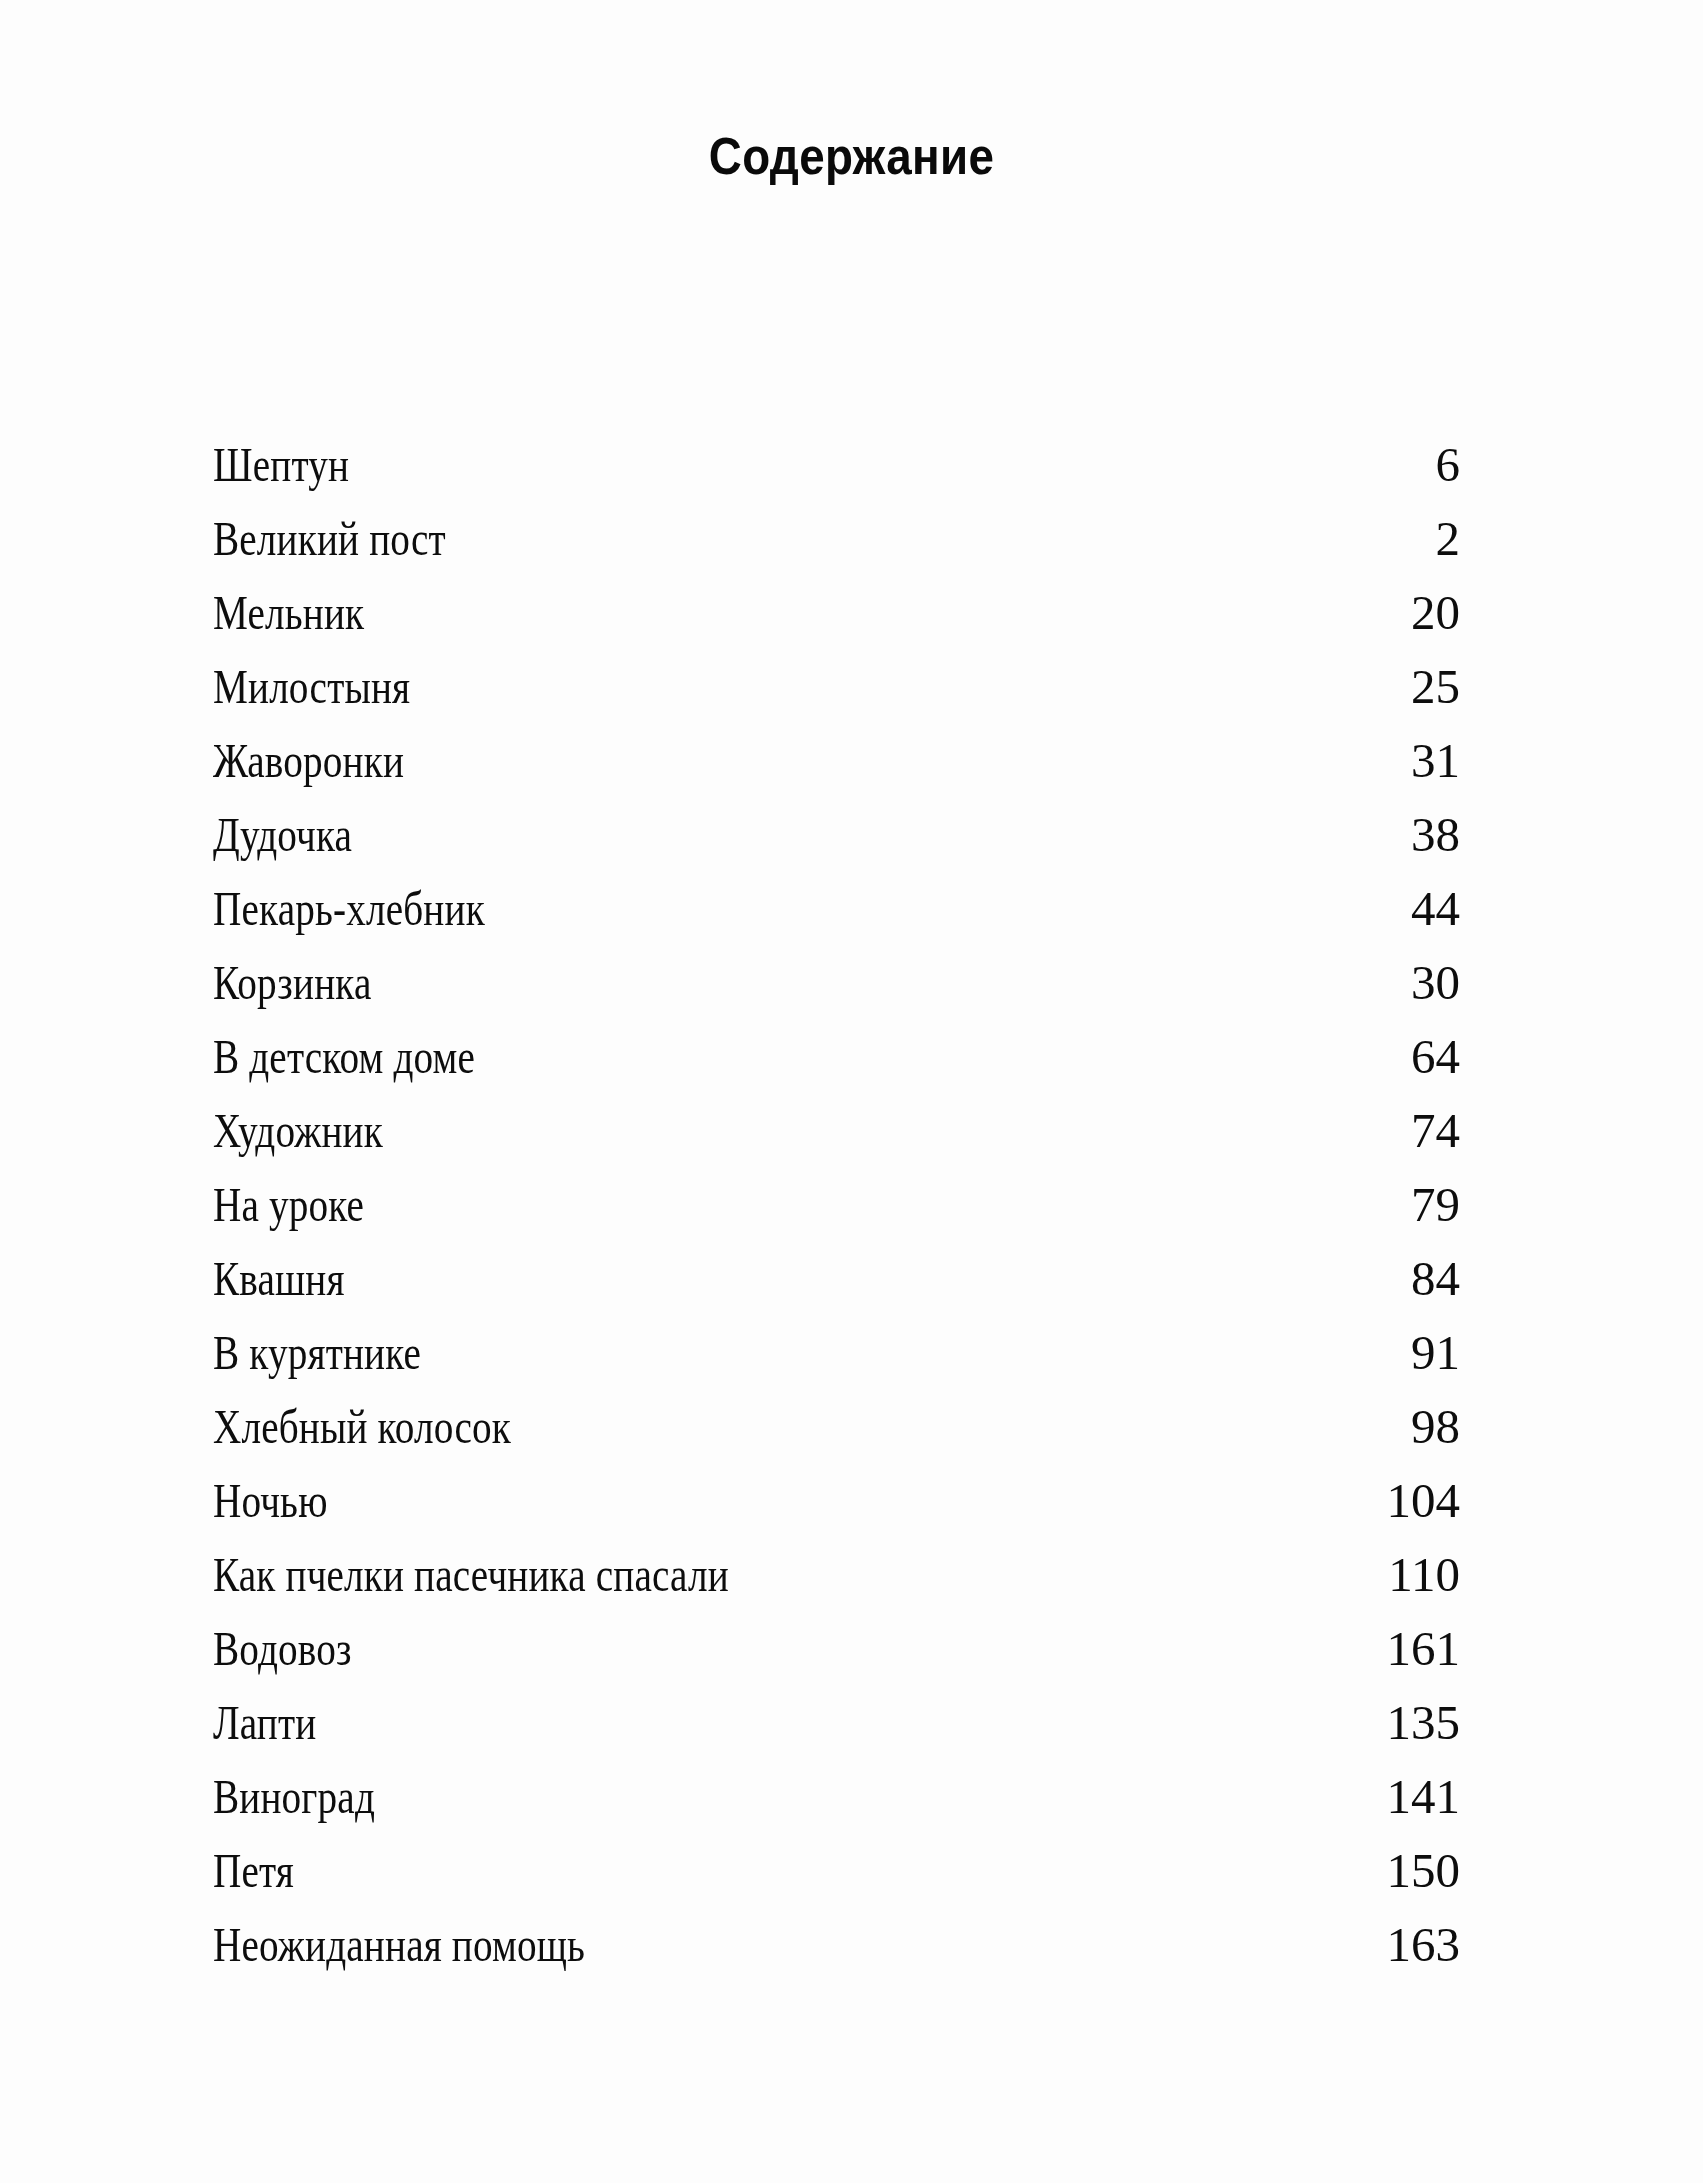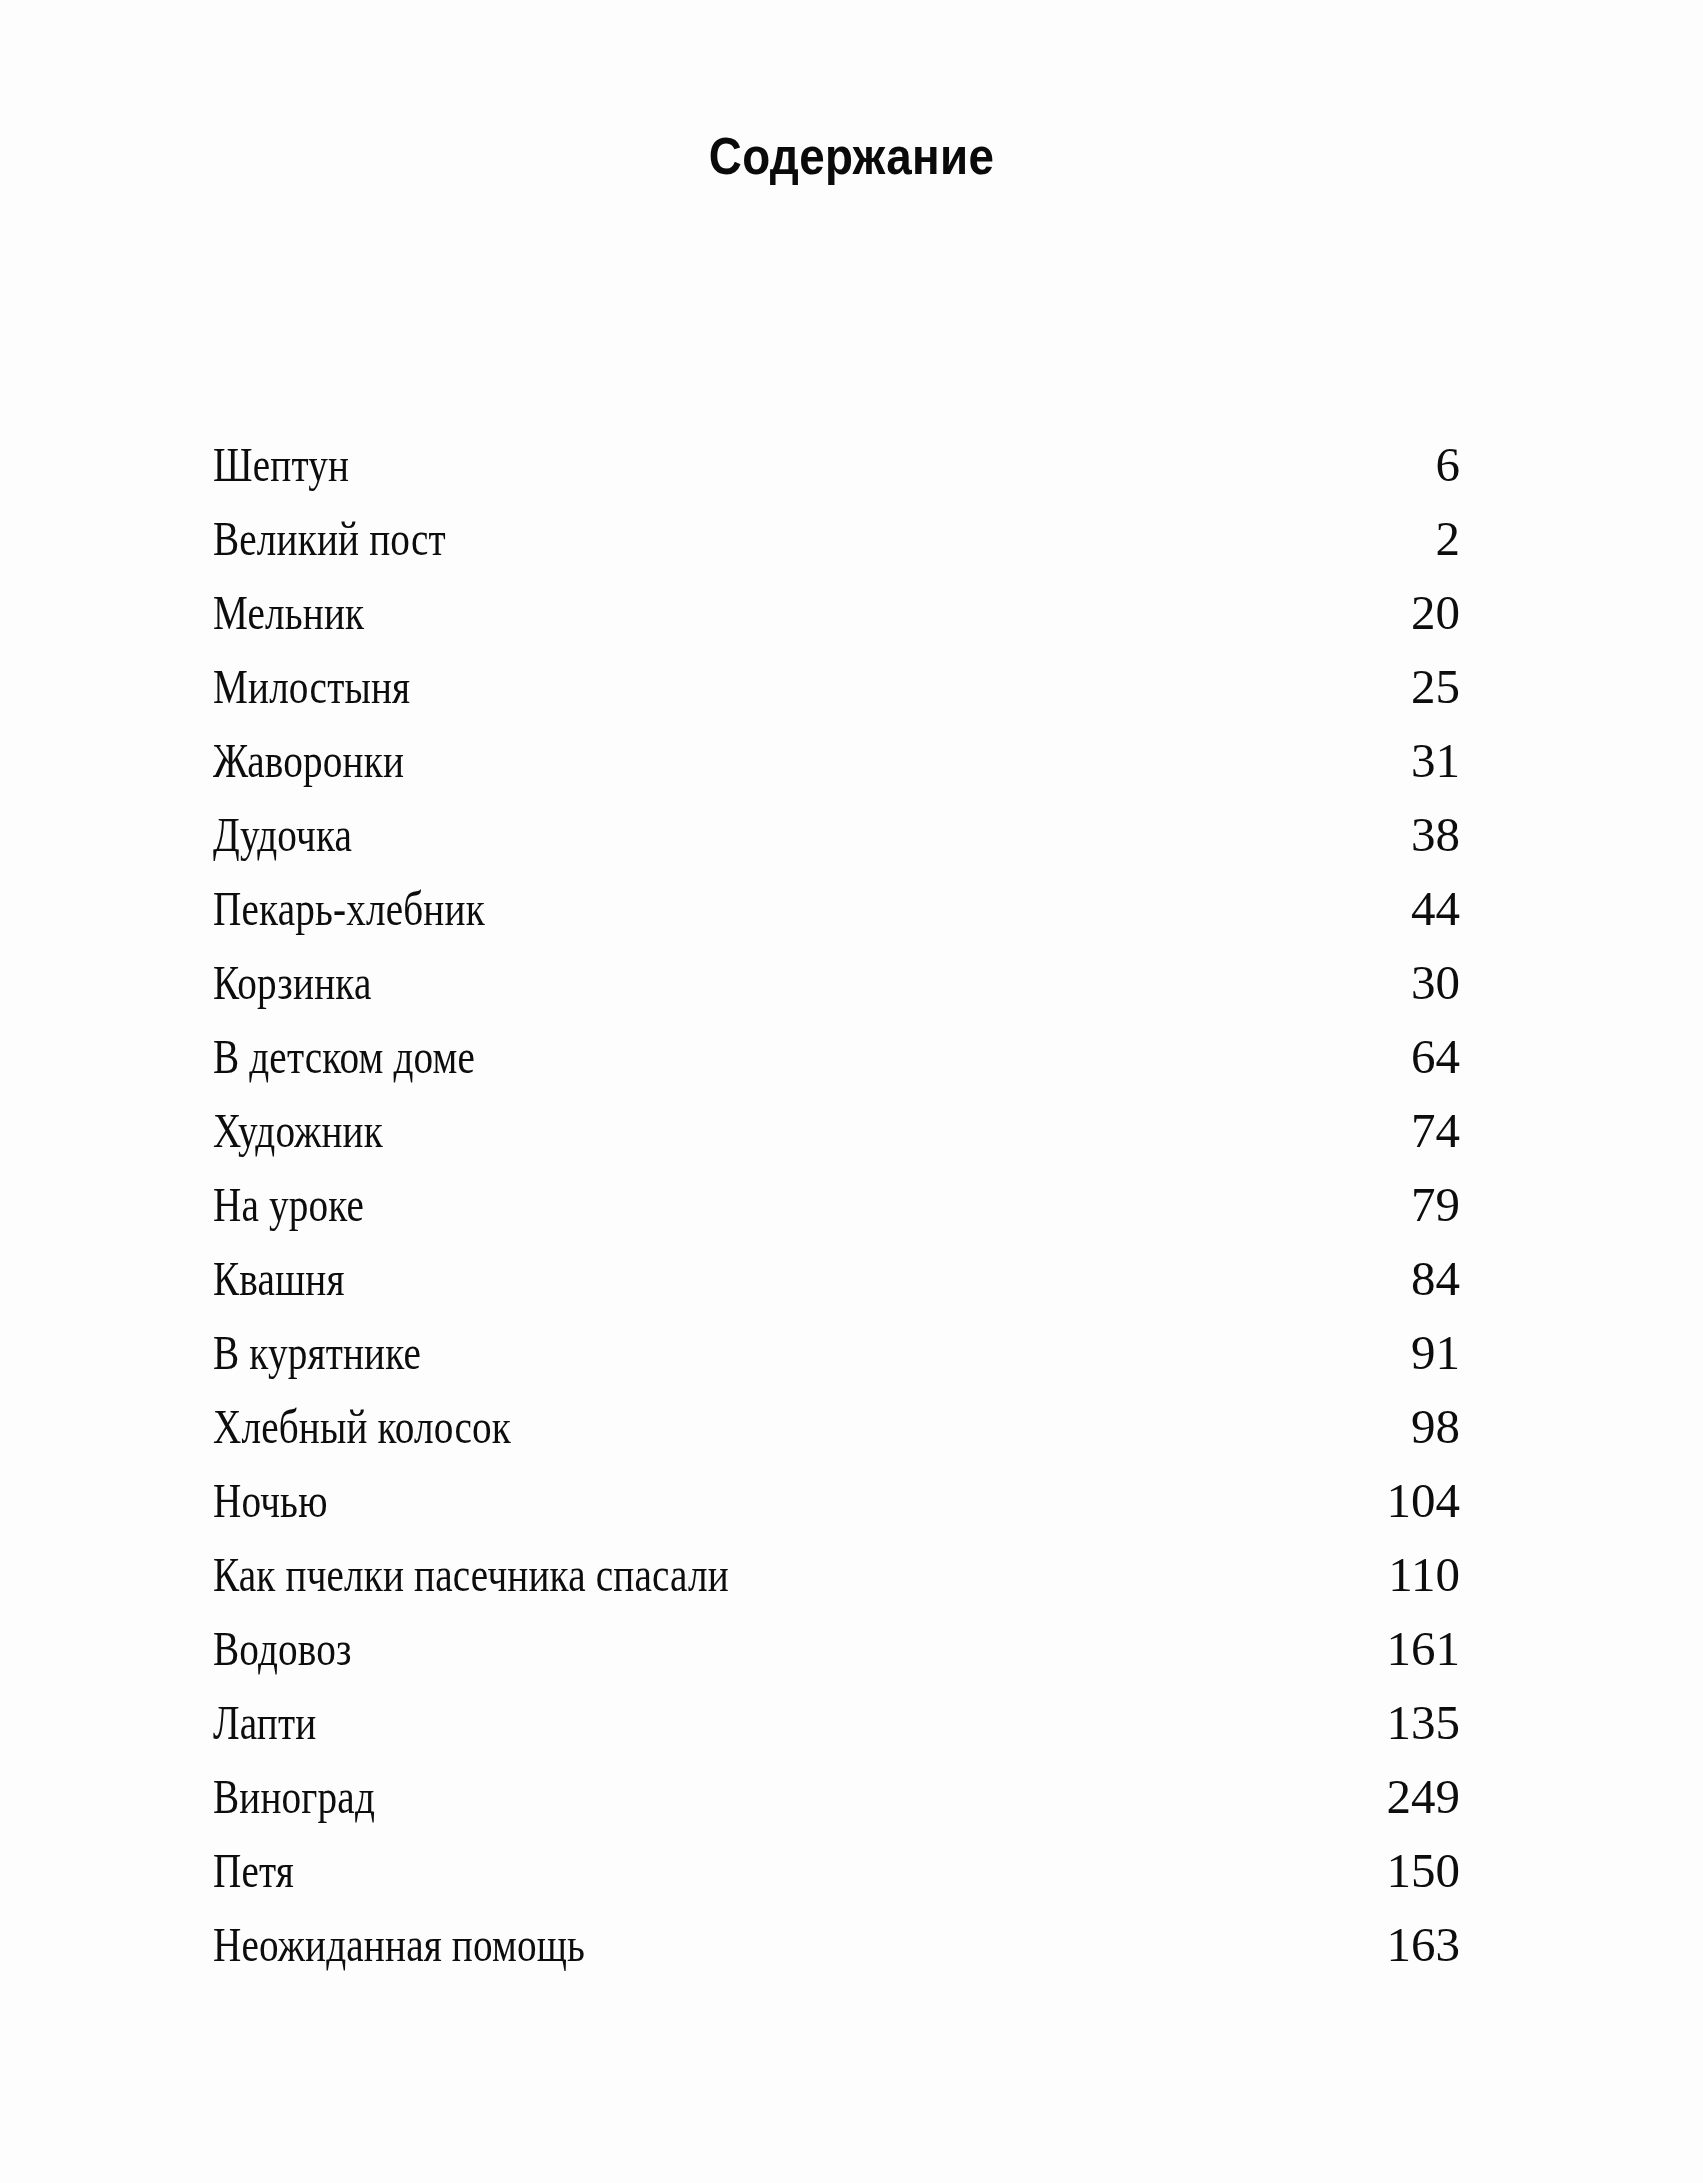--- a/index.html
+++ b/index.html
@@ -201,21 +201,21 @@
         <span class="toc-page">161</span>
       </div>
       <div class="toc-row gap-none">
         <span class="toc-label">Лапти</span>
         <span class="toc-leader"></span>
         <span class="toc-page">135</span>
       </div>
       <div class="toc-row gap-wide">
         <span class="toc-label">Виноград</span>
         <span class="toc-leader"></span>
-        <span class="toc-page">249</span>
+        <span class="toc-page">141</span>
       </div>
       <div class="toc-row gap-none">
         <span class="toc-label">Петя</span>
         <span class="toc-leader"></span>
         <span class="toc-page">150</span>
       </div>
       <div class="toc-row gap-none">
         <span class="toc-label">Неожиданная помощь</span>
         <span class="toc-leader"></span>
         <span class="toc-page">163</span>

